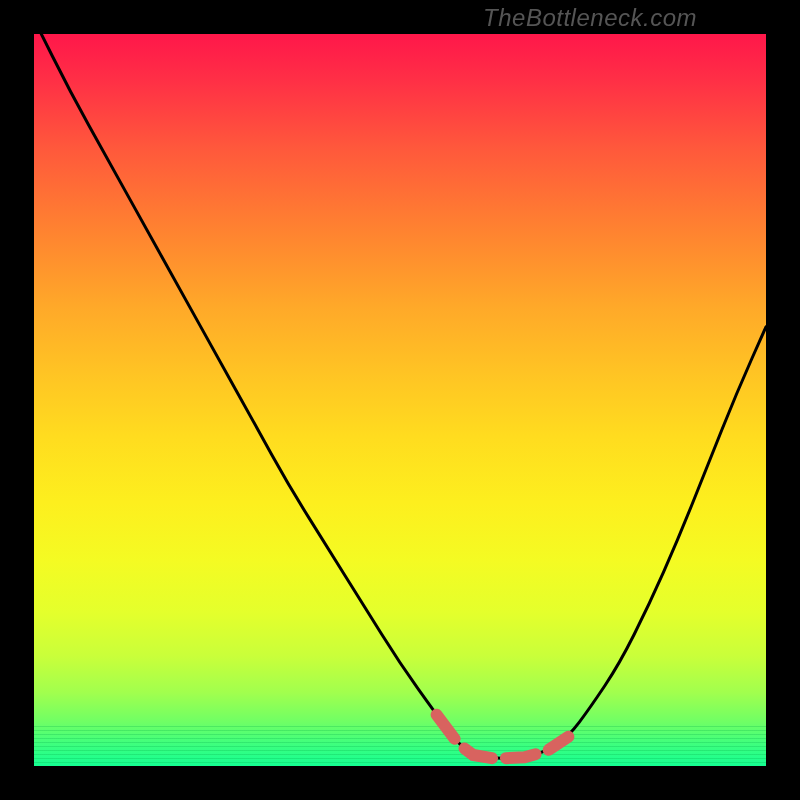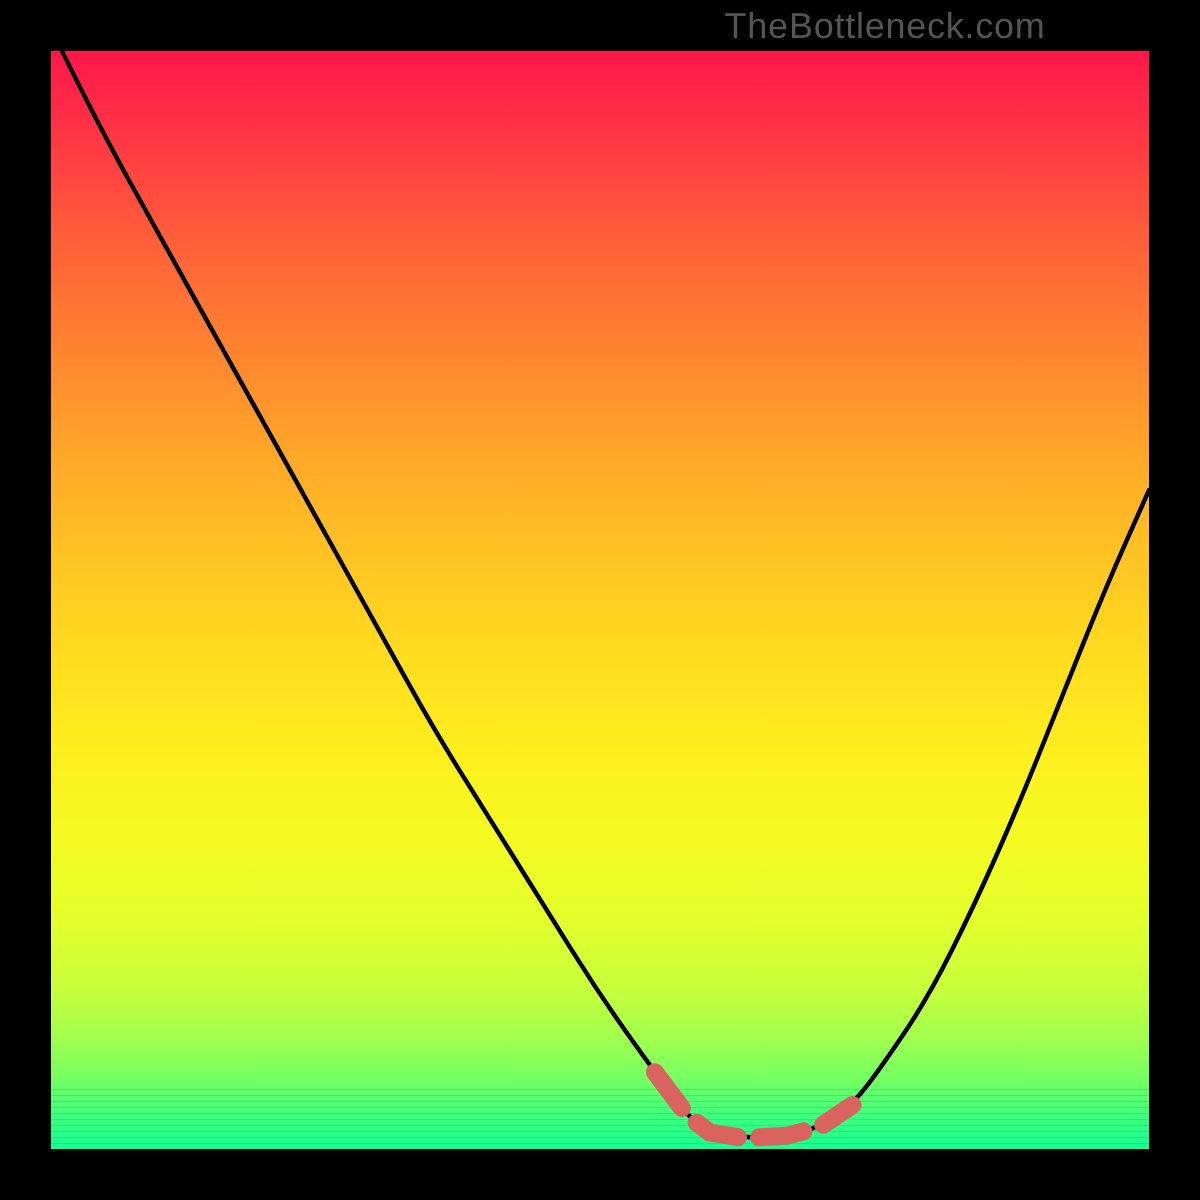--- a/index.html
+++ b/index.html
@@ -9,20 +9,21 @@
     width: 800px;
     height: 800px;
     overflow: hidden;
     font-family: Arial, Helvetica, sans-serif;
   }
   .frame {
     position: relative;
     width: 709px;
     height: 800px;
     background: #000;
+    font-style: italic;
   }
   .watermark {
     position: absolute;
     top: 4px;
     right: 12px;
     color: #555;
     font-size: 24px;
     font-weight: 400;
     letter-spacing: 0.5px;
     z-index: 10;

